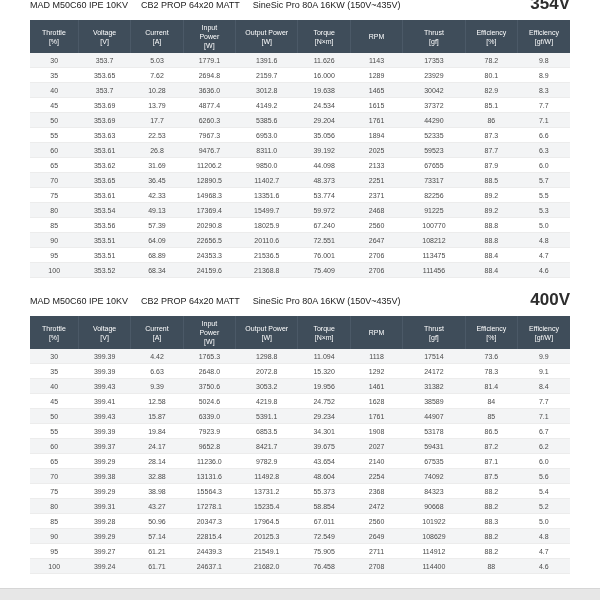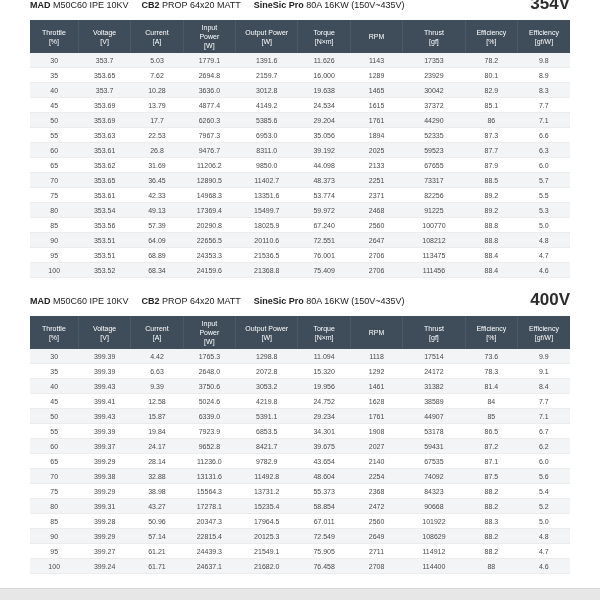--- a/index.html
+++ b/index.html
@@ -30,21 +30,21 @@
   }
   .title-left {
     font-size: 9px;
     color: #222222;
     white-space: nowrap;
   }
   .title-seg {
     margin-right: 13px;
   }
   .title-seg .b {
-    font-weight: bold;
+    font-weight: normal;
     margin-top: 23px;
   }
   .voltage {
     font-size: 17px;
     font-weight: bold;
     color: #2d2d2d;
     line-height: 17px;
   }
   table.perf {
     width: 100%;

